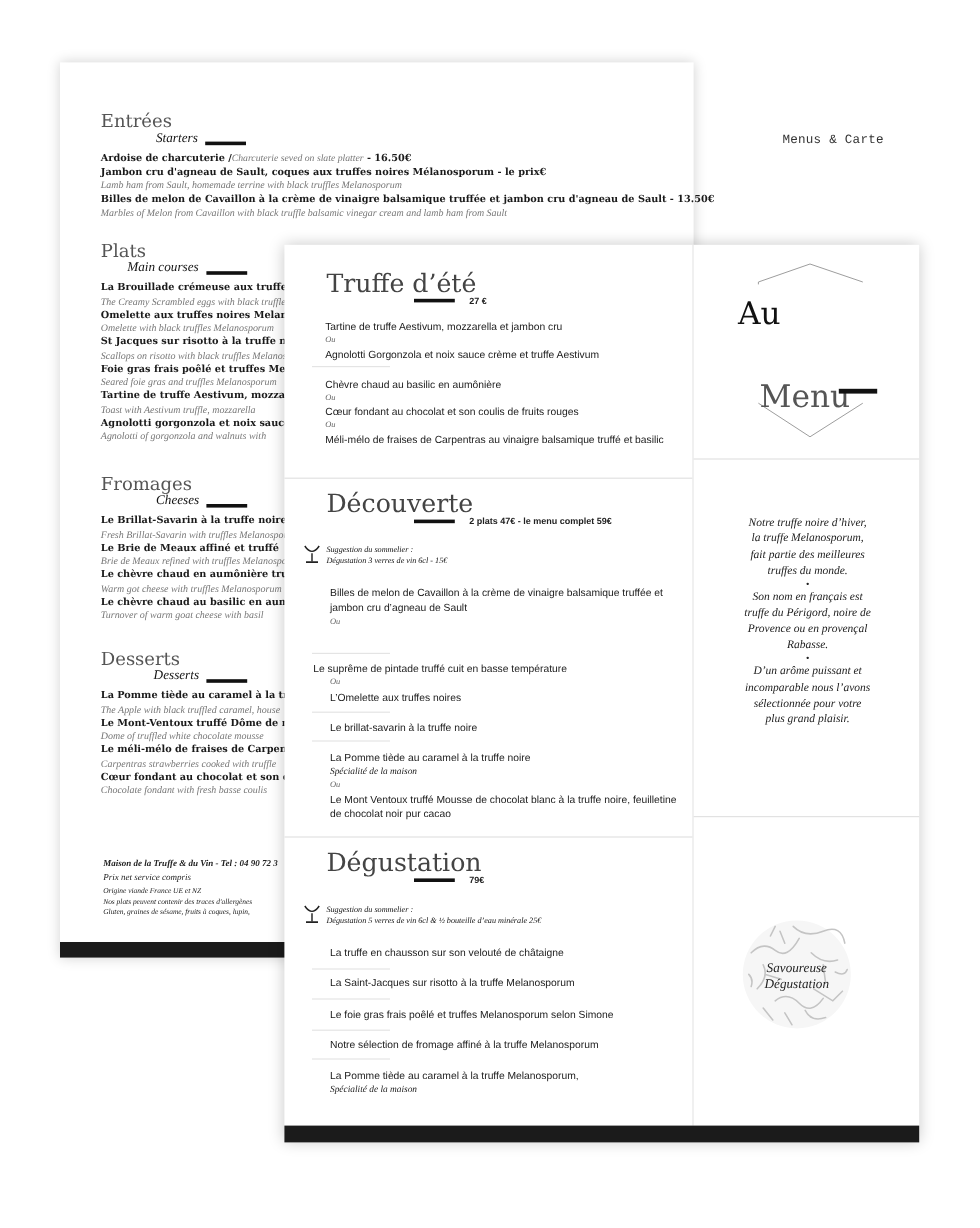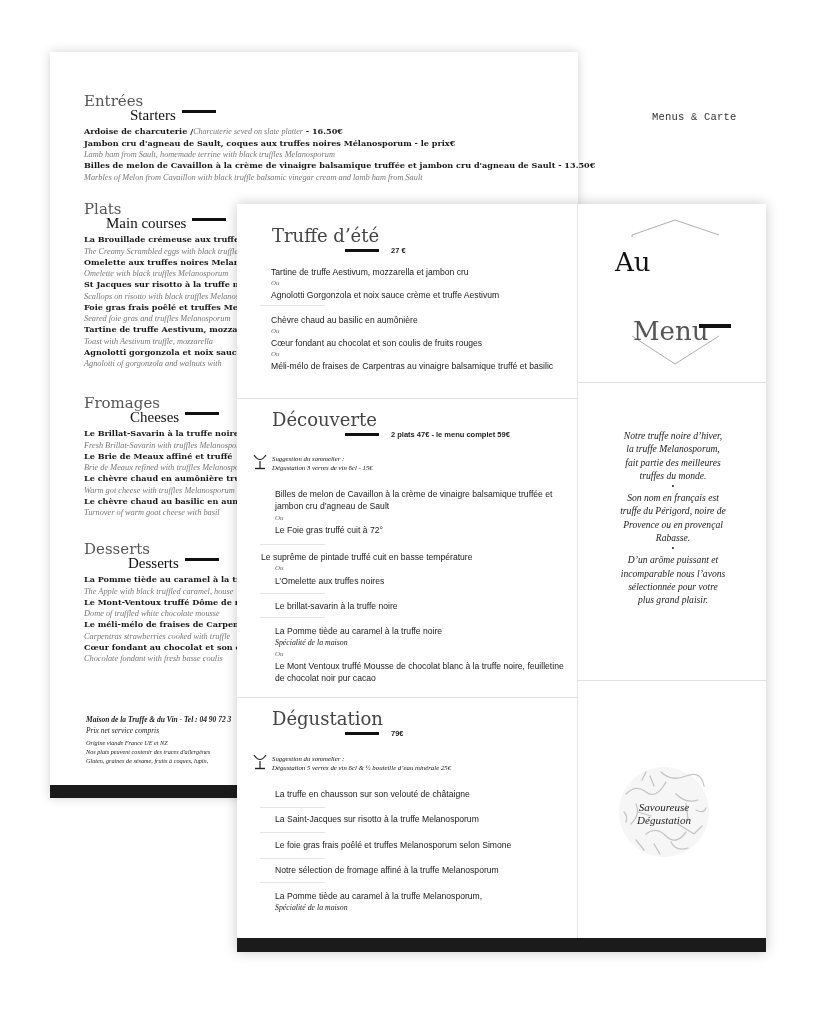--- a/index.html
+++ b/index.html
@@ -12,42 +12,42 @@
     font-size: 10.5px; color: #333; letter-spacing: 0.2px;
   }
   
   .back-card {
     position: absolute; left: 50px; top: 52px; width: 528px; height: 746px; background: #fff;
     box-shadow: 0 0 10px rgba(0,0,0,0.18);
   }
   .back-card .bottom-bar { position: absolute; left: 0; right: 0; bottom: 0; height: 13px; background: #1b1b1b; }
   .sec { position: absolute; left: 34px; }
   .sec-title { font-family: "DejaVu Serif", serif; font-size: 15px; color: #555; line-height: 18px; }
-  .sec-sub { font-family: "Liberation Serif", serif; font-size: 15px; color: #111; display: flex; align-items: flex-start; gap: 6px; margin-left: 44px; line-height: 11px; }
+  .sec-sub { font-family: "Liberation Serif", serif; font-style: italic; font-size: 11px; color: #111; display: flex; align-items: flex-end; gap: 6px; margin-left: 44px; line-height: 11px; }
   .sec-sub .bar { display: inline-block; width: 34px; height: 3px; background: #111; }
   .dish { font-family: "DejaVu Serif", serif; font-weight: bold; font-size: 8.1px; color: #1a1a1a; line-height: 11.5px; white-space: nowrap; }
   .dish-en { font-family: "Liberation Serif", serif; font-style: italic; font-size: 8.3px; color: #777; line-height: 11px; white-space: nowrap; }
   .dish .inline-en { font-family: "Liberation Serif", serif; font-style: italic; font-weight: normal; color: #777; }
   .footer-notes { position: absolute; left: 36px; top: 663px; font-family: "Liberation Serif", serif; font-style: italic; color: #222; white-space: nowrap; }
   .footer-notes .l1 { font-size: 7.5px; font-weight: bold; line-height: 10px; }
   .footer-notes .l2 { font-size: 7.5px; line-height: 11px; }
   .footer-notes .l3 { font-size: 6.2px; line-height: 9px; margin-top: 2px; }
   .footer-notes .l4, .footer-notes .l5 { font-size: 6.2px; line-height: 9px; }
 
   
   .front-card {
     position: absolute; left: 237px; top: 204px; width: 529px; height: 748px; background: #fff;
     box-shadow: 0 0 12px rgba(0,0,0,0.22);
   }
   .front-card .bottom-bar { position: absolute; left: 0; right: 0; bottom: 0; height: 14px; background: #1b1b1b; }
   .col-left { position: absolute; left: 0; top: 0; width: 340px; height: 734px; border-right: 1px solid #e6e6e6; }
   .col-right { position: absolute; left: 341px; top: 0; width: 188px; height: 734px; }
   .hsep { position: absolute; left: 0; height: 1px; background: #e2e2e2; }
 
-  .m-title { position: absolute; left: 35px; font-family: "DejaVu Serif", serif; font-size: 18px; color: #444; line-height: 18px; }
+  .m-title { position: absolute; left: 35px; font-family: "DejaVu Serif", serif; font-size: 21px; color: #444; line-height: 18px; }
   .m-price { position: absolute; display: flex; align-items: center; gap: 12px; font-family: "Liberation Sans", sans-serif; font-weight: bold; font-size: 7.5px; color: #222; }
   .m-price .bar { display: inline-block; width: 34px; height: 3px; background: #111; }
   .m-item { position: absolute; left: 34px; font-family: "Liberation Sans", sans-serif; font-size: 8.6px; color: #1a1a1a; line-height: 12px; width: 300px; }
   .m-or { position: absolute; left: 34px; font-family: "Liberation Serif", serif; font-style: italic; font-size: 7px; color: #666; line-height: 9px; }
   .m-spec { position: absolute; left: 38px; font-family: "Liberation Serif", serif; font-style: italic; font-size: 7.8px; color: #222; line-height: 10px; }
   .short-sep { position: absolute; left: 23px; width: 65px; height: 1px; background: #e4e4e4; }
   .somm { position: absolute; left: 16px; display: flex; gap: 5px; align-items: flex-start; }
   .somm .txt { font-family: "Liberation Serif", serif; font-style: italic; font-size: 6.8px; line-height: 9px; color: #111; white-space: nowrap; }
 
   .brand { position: absolute; left: 0; top: 0; width: 188px; height: 178px; }
@@ -182,21 +182,20 @@
           <line x1="7" y1="7" x2="7" y2="14" stroke="#222" stroke-width="1.2"></line>
           <line x1="2" y1="14.5" x2="12" y2="14.5" stroke="#222" stroke-width="1.4"></line>
         </svg>
       <div>
         <div class="txt">Suggestion du sommelier :</div>
         <div class="txt">Dégustation 3 verres de vin 6cl  - 15€</div>
       </div>
     </div>
     <div class="m-item" style="top:284px; left:38px; width:290px;">Billes de melon de Cavaillon à la crème de vinaigre balsamique truffée et jambon cru d’agneau de Sault</div>
     <div class="m-or" style="top:310px; left:38px;">Ou</div>
-    <div class="m-item" style="top:320px; left:38px;">Le Foie gras truffé cuit à 72°</div>
     <div class="short-sep" style="top:340px;"></div>
     <div class="m-item" style="top:347px; left:24px;">Le suprême de pintade truffé cuit en basse température</div>
     <div class="m-or" style="top:360px; left:38px;">Ou</div>
     <div class="m-item" style="top:371px; left:38px;">L’Omelette aux truffes noires</div>
     <div class="short-sep" style="top:389px;"></div>
     <div class="m-item" style="top:396px; left:38px;">Le brillat-savarin à la truffe noire</div>
     <div class="short-sep" style="top:413px;"></div>
     <div class="m-item" style="top:421px; left:38px;">La Pomme tiède au caramel à la truffe noire</div>
     <div class="m-spec" style="top:434px;">Spécialité de la maison</div>
     <div class="m-or" style="top:446px; left:38px;">Ou</div>

